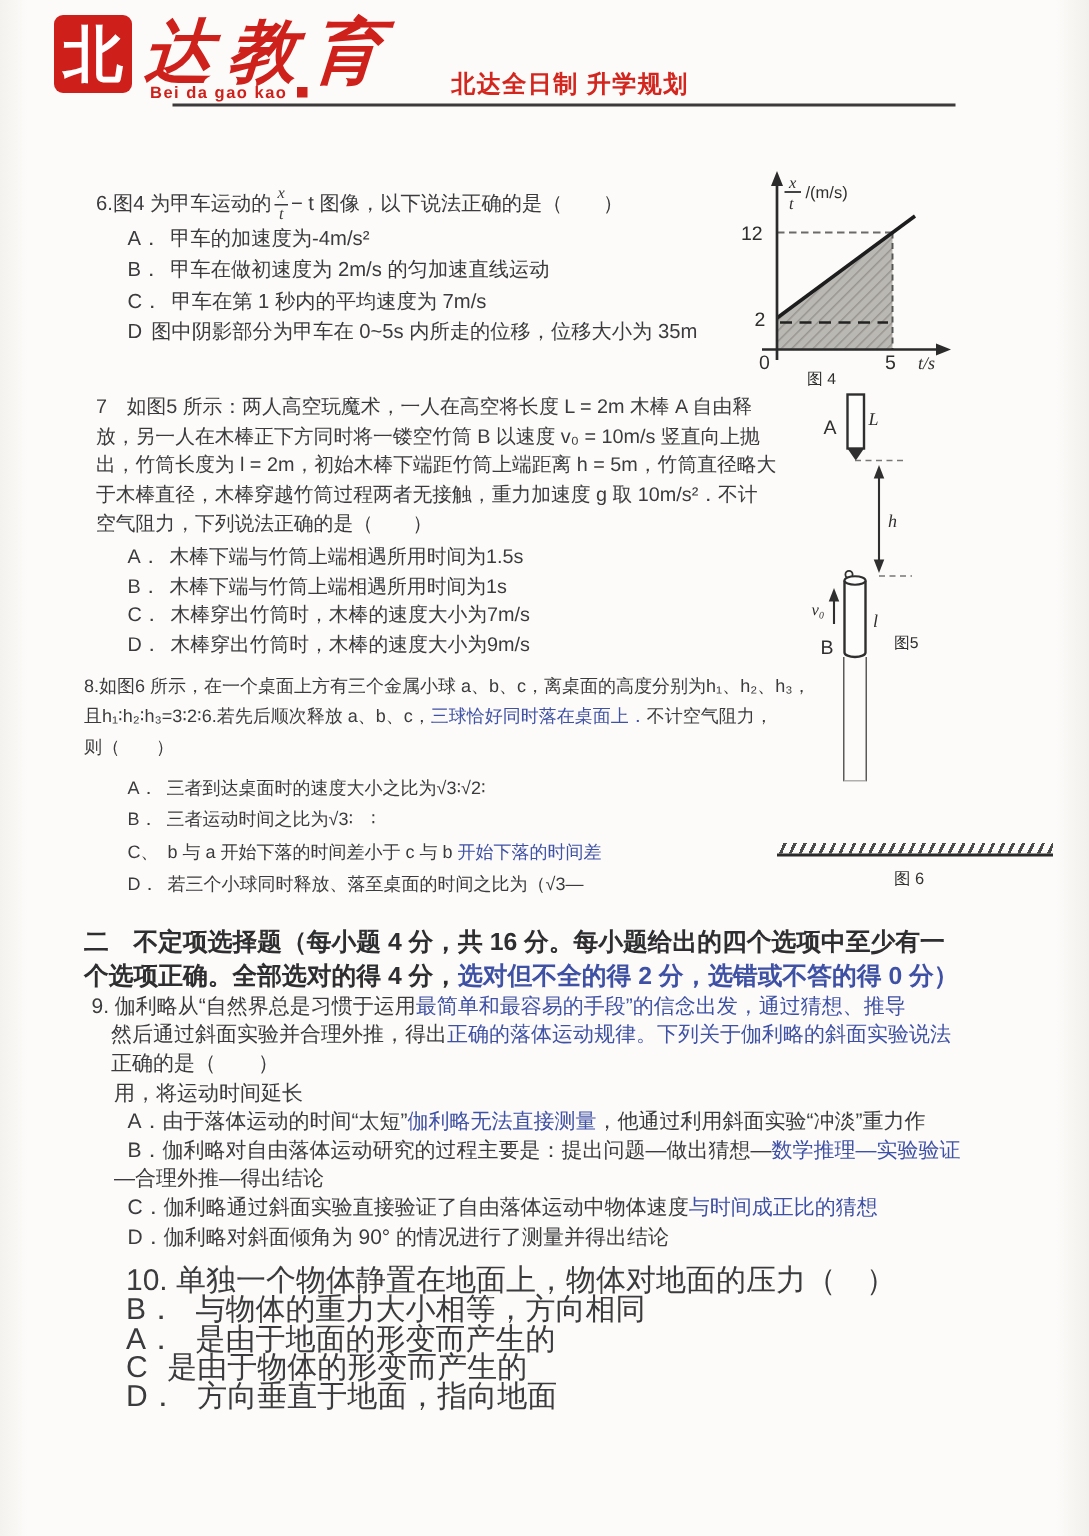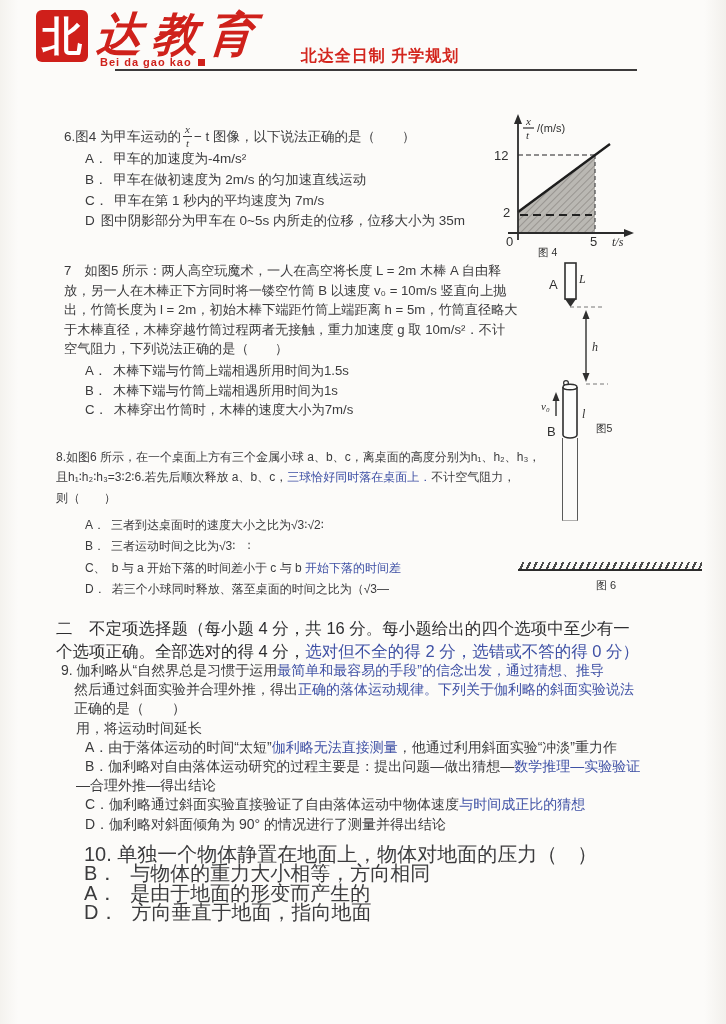--- a/index.html
+++ b/index.html
@@ -40,21 +40,21 @@
   .q7{left:64px;top:261px;font-size:13.2px;}
   .q7 .ln{line-height:19.6px;}
   .q7 .opts{margin-top:2px;}
   .q7 .opt{padding-left:21px;}
 
   .q8{left:56px;top:447px;font-size:12px;}
   .q8 .ln{line-height:20.4px;}
   .q8 .opts{margin-top:7px;}
   .q8 .opt{line-height:21.2px;padding-left:29px;}
 
-  .sec2{left:56px;top:617px;font-size:16.5px;font-weight:normal;color:#2e2e30;}
+  .sec2{left:56px;top:617px;font-size:16.5px;font-weight:bold;color:#2e2e30;}
   .sec2 .ln{line-height:23px;}
 
   .q9{left:56px;top:661px;font-size:14px;}
   .q9 .ln{line-height:19.2px;}
   .pl1{padding-left:5px;}   
   .pl2{padding-left:18px;}  
   .pl3{padding-left:29px;}  
   .pl4{padding-left:20px;}  
 
   .q10{left:84px;top:845px;font-size:20px;}
@@ -135,20 +135,21 @@
   <section class="abs q7">
     <div class="ln">7　如图5 所示：两人高空玩魔术，一人在高空将长度 L = 2m 木棒 A 自由释</div>
     <div class="ln">放，另一人在木棒正下方同时将一镂空竹筒 B 以速度 v₀ = 10m/s 竖直向上抛</div>
     <div class="ln">出，竹筒长度为 l = 2m，初始木棒下端距竹筒上端距离 h = 5m，竹筒直径略大</div>
     <div class="ln">于木棒直径，木棒穿越竹筒过程两者无接触，重力加速度 g 取 10m/s²．不计</div>
     <div class="ln">空气阻力，下列说法正确的是（　　）</div>
     <div class="opts">
       <div class="ln opt"><span class="olabel">A．</span><span>木棒下端与竹筒上端相遇所用时间为1.5s</span></div>
       <div class="ln opt"><span class="olabel">B．</span><span>木棒下端与竹筒上端相遇所用时间为1s</span></div>
       <div class="ln opt"><span class="olabel">C．</span><span>木棒穿出竹筒时，木棒的速度大小为7m/s</span></div>
+      <div class="ln opt"><span class="olabel">D．</span><span>木棒穿出竹筒时，木棒的速度大小为9m/s</span></div>
     </div>
   </section>
 
   <svg class="abs fig5 fig-svg" width="120" height="200" viewBox="0 0 120 200">
 
     <rect x="25" y="5" width="11" height="36" fill="#fdfdfc" stroke="#2f2f2f" stroke-width="1.6"></rect>
     <polygon points="25,41 36,41 30.5,49" fill="#2f2f2f"></polygon>
     <text x="9" y="31" font-size="13">A</text>
     <text x="39" y="25" font-size="12" font-style="italic" font-family="Liberation Serif, DejaVu Serif, serif">L</text>
 
@@ -216,16 +217,17 @@
     <div class="ln pl3">
       <span>C．伽利略通过斜面实验直接验证了自由落体运动中物体速度</span><span class="blue">与时间成正比的猜想</span>
     </div>
     <div class="ln pl3">D．伽利略对斜面倾角为 90° 的情况进行了测量并得出结论</div>
   </section>
 
   <section class="abs q10">
     <div class="ln">10. 单独一个物体静置在地面上，物体对地面的压力（　）</div>
     <div class="ln opt"><span class="olabel">B．</span><span>与物体的重力大小相等，方向相同</span></div>
     <div class="ln opt"><span class="olabel">A．</span><span>是由于地面的形变而产生的</span></div>
+    <div class="ln opt"><span class="olabel">C</span><span>是由于物体的形变而产生的</span></div>
     <div class="ln opt"><span class="olabel">D．</span><span>方向垂直于地面，指向地面</span></div>
   </section>
 
 </div>
 
 </body></html>

